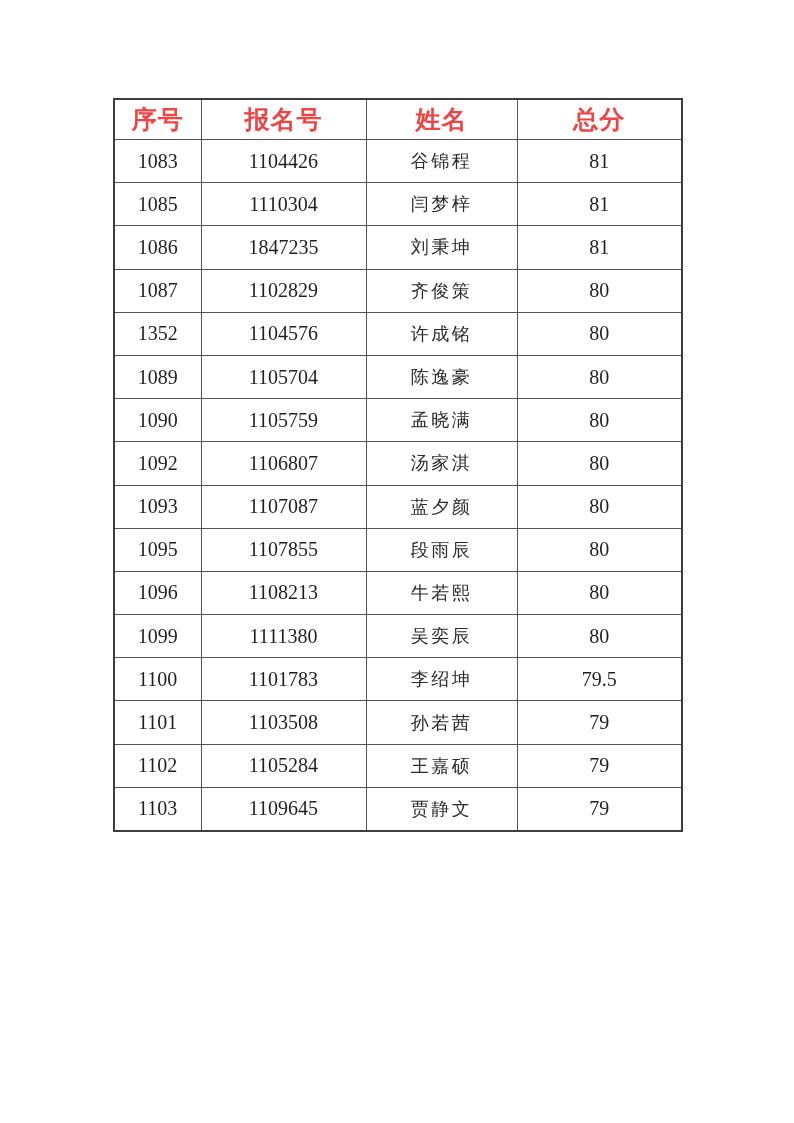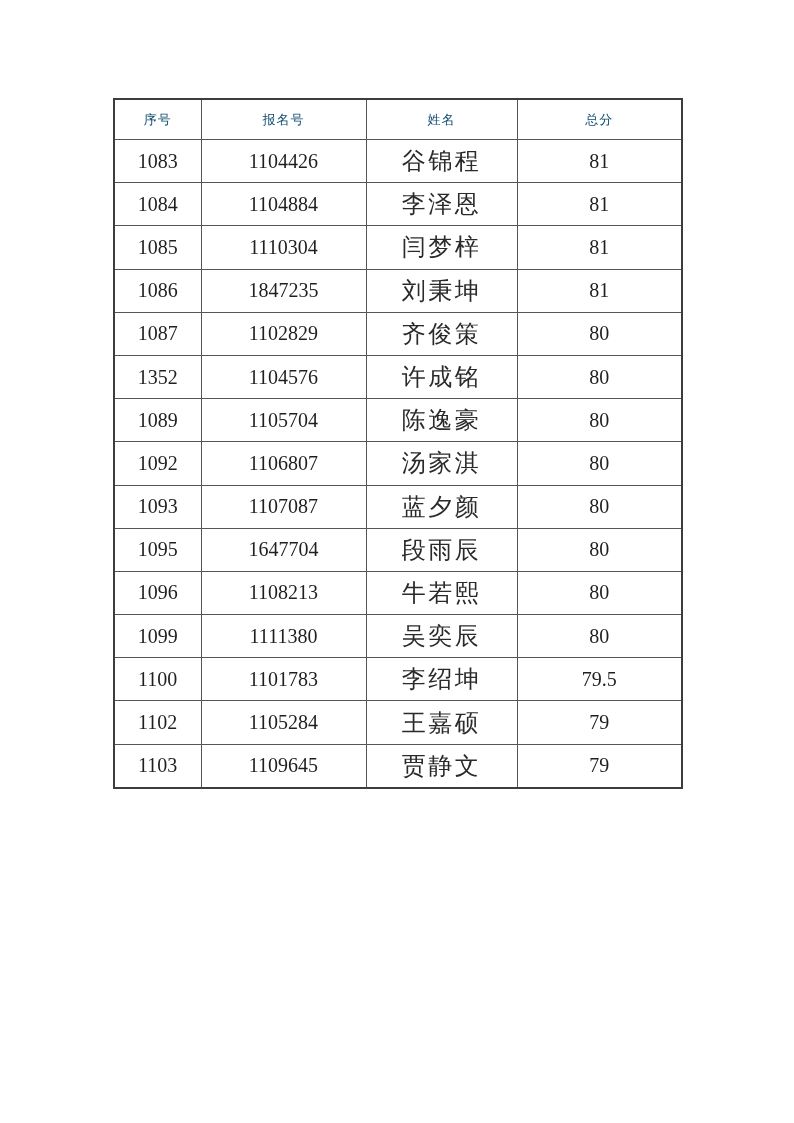--- a/index.html
+++ b/index.html
@@ -31,32 +31,32 @@
     border: 1.5px solid #555555;
     text-align: center;
     vertical-align: middle;
     padding: 0;
     overflow: hidden;
     white-space: nowrap;
   }
   thead th {
     height: 39px;
     font-family: "Liberation Sans", "DejaVu Sans", sans-serif;
-    font-weight: normal;
-    font-size: 13px;
+    font-weight: bold;
+    font-size: 25px;
     letter-spacing: 1px;
-    color: #0c4a6e;
+    color: #ef4444;
   }
   tbody td {
     height: 42.2px;
     font-size: 20px;
     color: #1f1f1f;
   }
   tbody td.name-cell {
-    font-size: 24px;
+    font-size: 18px;
     letter-spacing: 2.5px;
     color: #2a2a2a;
     font-weight: 400;
   }
 </style>
 </head>
 <body>
 
 <table class="score-table">
   <colgroup>
@@ -75,26 +75,20 @@
   </thead>
   <tbody>
 
       <tr>
         <td class="serial-cell">1083</td>
         <td class="reg-cell">1104426</td>
         <td class="name-cell">谷锦程</td>
         <td class="score-cell">81</td>
       </tr>
 
-      <tr>
-        <td class="serial-cell">1084</td>
-        <td class="reg-cell">1104884</td>
-        <td class="name-cell">李泽恩</td>
-        <td class="score-cell">81</td>
-      </tr>
 
       <tr>
         <td class="serial-cell">1085</td>
         <td class="reg-cell">1110304</td>
         <td class="name-cell">闫梦梓</td>
         <td class="score-cell">81</td>
       </tr>
 
       <tr>
         <td class="serial-cell">1086</td>
@@ -117,40 +111,46 @@
         <td class="score-cell">80</td>
       </tr>
 
       <tr>
         <td class="serial-cell">1089</td>
         <td class="reg-cell">1105704</td>
         <td class="name-cell">陈逸豪</td>
         <td class="score-cell">80</td>
       </tr>
 
+      <tr>
+        <td class="serial-cell">1090</td>
+        <td class="reg-cell">1105759</td>
+        <td class="name-cell">孟晓满</td>
+        <td class="score-cell">80</td>
+      </tr>
 
 
       <tr>
         <td class="serial-cell">1092</td>
         <td class="reg-cell">1106807</td>
         <td class="name-cell">汤家淇</td>
         <td class="score-cell">80</td>
       </tr>
 
       <tr>
         <td class="serial-cell">1093</td>
         <td class="reg-cell">1107087</td>
         <td class="name-cell">蓝夕颜</td>
         <td class="score-cell">80</td>
       </tr>
 
 
       <tr>
         <td class="serial-cell">1095</td>
-        <td class="reg-cell">1647704</td>
+        <td class="reg-cell">1107855</td>
         <td class="name-cell">段雨辰</td>
         <td class="score-cell">80</td>
       </tr>
 
       <tr>
         <td class="serial-cell">1096</td>
         <td class="reg-cell">1108213</td>
         <td class="name-cell">牛若熙</td>
         <td class="score-cell">80</td>
       </tr>
@@ -164,20 +164,26 @@
         <td class="score-cell">80</td>
       </tr>
 
       <tr>
         <td class="serial-cell">1100</td>
         <td class="reg-cell">1101783</td>
         <td class="name-cell">李绍坤</td>
         <td class="score-cell">79.5</td>
       </tr>
 
+      <tr>
+        <td class="serial-cell">1101</td>
+        <td class="reg-cell">1103508</td>
+        <td class="name-cell">孙若茜</td>
+        <td class="score-cell">79</td>
+      </tr>
 
       <tr>
         <td class="serial-cell">1102</td>
         <td class="reg-cell">1105284</td>
         <td class="name-cell">王嘉硕</td>
         <td class="score-cell">79</td>
       </tr>
 
       <tr>
         <td class="serial-cell">1103</td>

